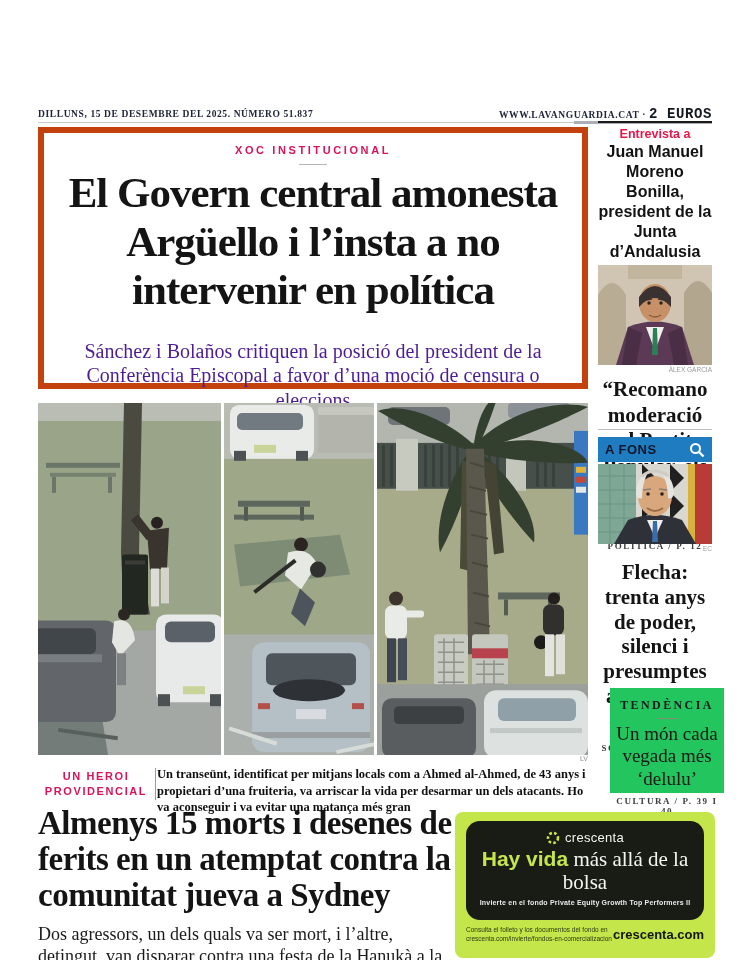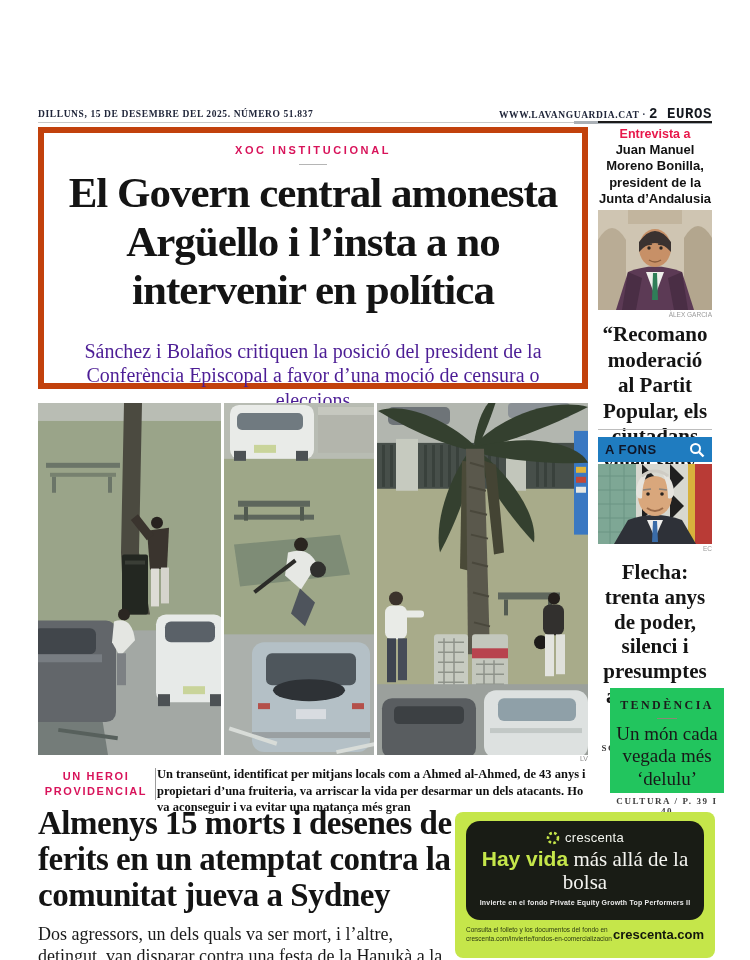--- a/index.html
+++ b/index.html
@@ -45,21 +45,21 @@
   .caption-text{flex:1;font-weight:bold;font-size:12.5px;line-height:1.32;color:#101010;}
   
   .sydney{position:absolute;left:38px;top:806px;width:414px;}
   .sydney-headline{font-weight:bold;font-size:33px;line-height:1.09;letter-spacing:-.5px;color:#141414;}
   .sydney-subhead{margin-top:10px;font-size:18px;line-height:1.2;color:#1a1a1a;}
   
   .rc-topline{position:absolute;left:598px;top:121px;width:114px;height:2px;background:#1b1b1b;}
   .interview{position:absolute;left:598px;top:127px;width:114px;text-align:center;}
   .interview-label{font-family:"Liberation Sans",sans-serif;font-weight:bold;font-size:12.5px;color:#e8174a;}
   .interview-person{margin-top:1px;font-family:"Liberation Sans",sans-serif;font-weight:bold;
-    font-size:13px;line-height:1.25;color:#121212;text-align:center;}
+    font-size:16px;line-height:1.25;color:#121212;text-align:center;}
   .small-credit{text-align:right;font-family:"Liberation Sans",sans-serif;font-size:6.5px;color:#9a9a9a;margin-top:1px;}
   .quote-headline{margin-top:4px;font-weight:bold;font-size:21px;line-height:1.22;color:#141414;}
   .rc-section{margin-top:10px;font-weight:bold;font-size:9px;letter-spacing:1.6px;color:#3c3c3c;text-align:center;}
   .rc-rule{position:absolute;left:598px;top:429px;width:114px;height:1px;background:#bdbdbd;}
   .afons{position:absolute;left:598px;top:437px;width:114px;text-align:center;}
   .afons-banner{height:25px;background:#1f7cc0;display:flex;align-items:center;
     justify-content:space-between;padding:0 7px;box-sizing:border-box;}
   .afons-banner .label{color:#0f172a;font-family:"Liberation Sans",sans-serif;font-weight:bold;
     font-size:13px;letter-spacing:.5px;}
   .afons-headline{margin-top:8px;font-weight:bold;font-size:21px;line-height:1.18;color:#141414;}

